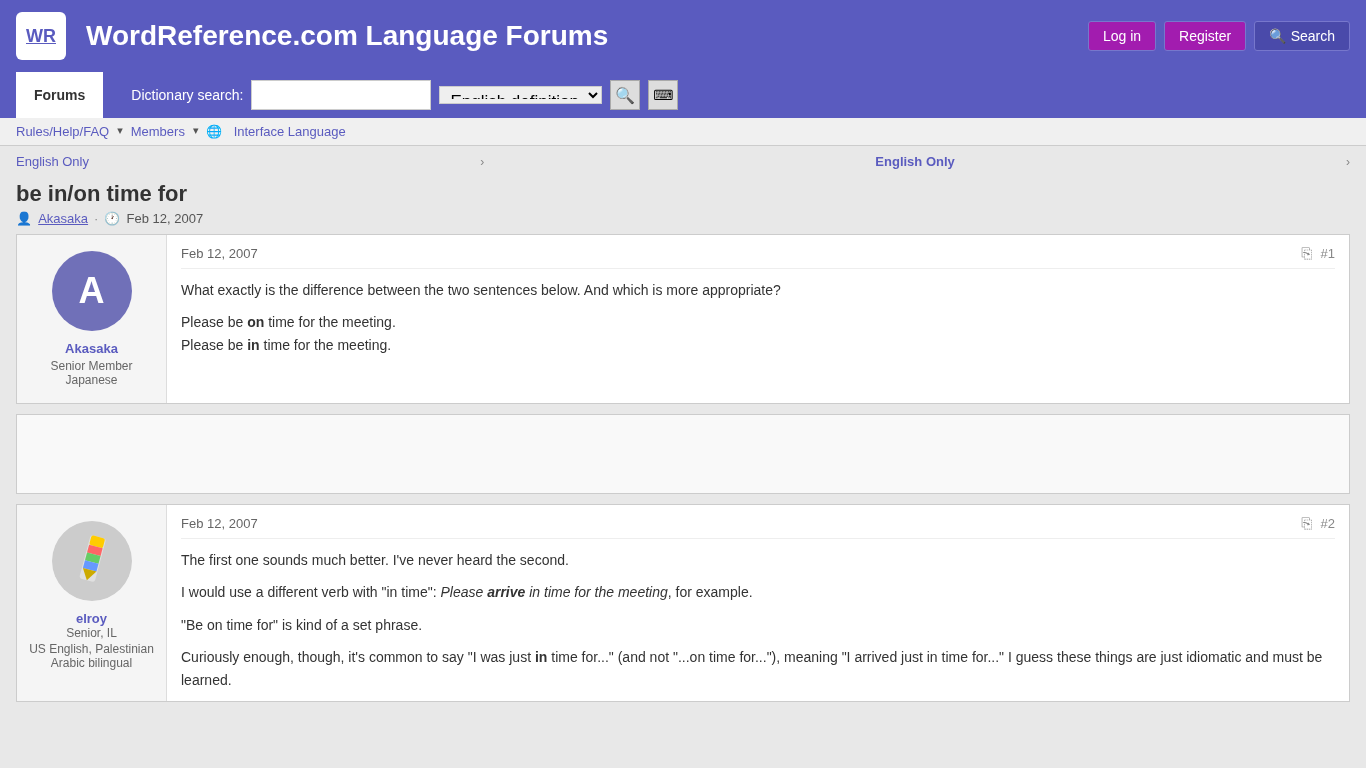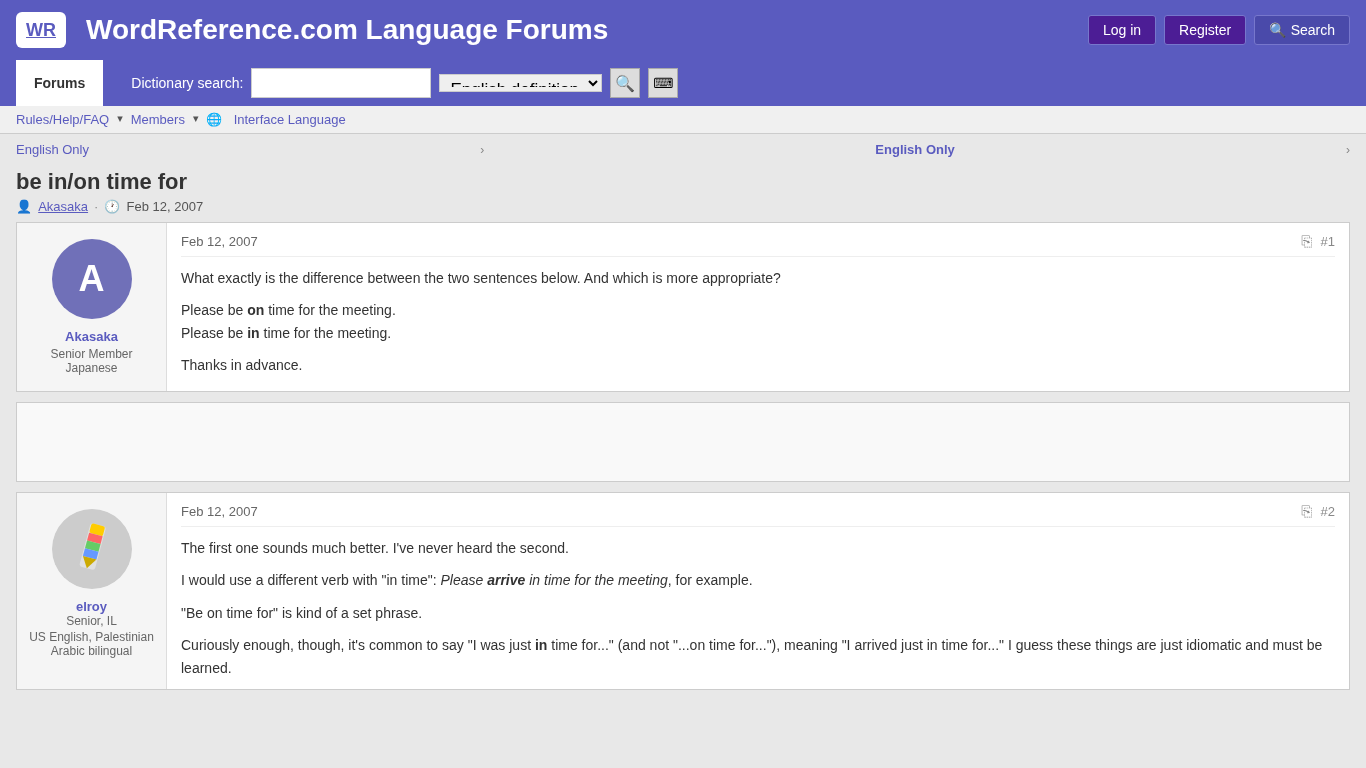--- a/index.html
+++ b/index.html
@@ -14,21 +14,21 @@
       justify-content: space-between;
     }
     #logo-area {
       display: flex;
       align-items: center;
     }
     #logo-box {
       background: white;
       border-radius: 6px;
       width: 50px;
-      height: 36px;
+      height: 48px;
       display: flex;
       align-items: center;
       justify-content: center;
       font-weight: bold;
       font-size: 18px;
       color: #5a5bbf;
       text-decoration: underline;
     }
     #site-title {
       color: white;
@@ -38,21 +38,21 @@
     }
     #site-title span {
       font-weight: bold;
     }
     #header-right {
       display: flex;
       align-items: center;
       gap: 8px;
     }
     #login-btn, #register-btn {
-      background: #4c1d95;
+      background: #a21caf;
       color: white;
       border: 1px solid #7777cc;
       padding: 6px 14px;
       cursor: pointer;
       font-size: 14px;
       border-radius: 3px;
     }
     #search-btn-header {
       background: #4a4aaa;
       color: white;
@@ -380,21 +380,20 @@
       <div class="post-header">
         <span class="post-date">Feb 12, 2007</span>
         <div class="post-actions">
           <span class="share-icon">⎘</span>
           <span class="post-num">#1</span>
         </div>
       </div>
       <div class="post-text">
         <p>What exactly is the difference between the two sentences below. And which is more appropriate?</p>
         <p>Please be <strong>on</strong> time for the meeting.<br>Please be <strong>in</strong> time for the meeting.</p>
-        <p>Thanks in advance.</p>
       </div>
     </div>
   </div>
 
   <div class="ad-container"></div>
 
   <div class="post-container">
     <div class="post-sidebar">
       <div class="elroy-avatar">
         <svg width="80" height="80" viewBox="0 0 80 80" xmlns="http://www.w3.org/2000/svg">

